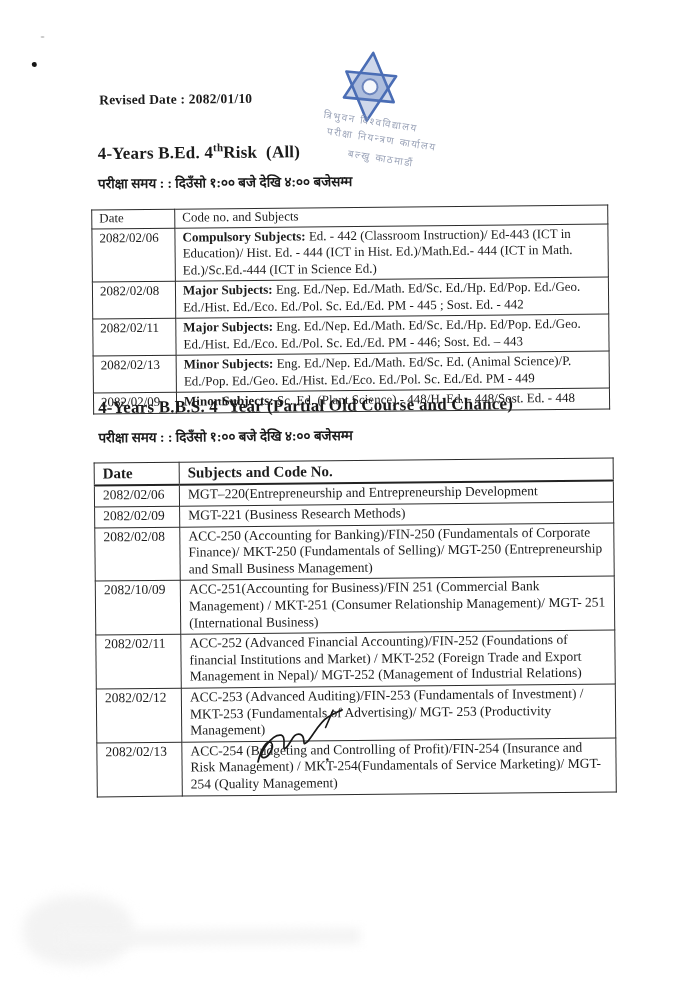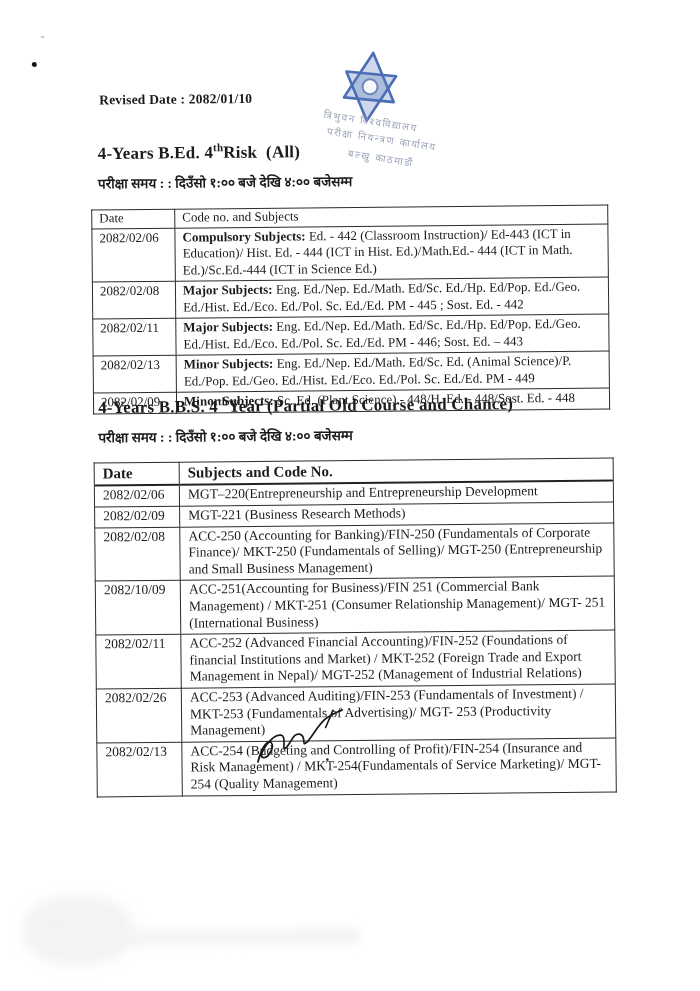--- a/index.html
+++ b/index.html
@@ -132,21 +132,21 @@
     </tr>
     <tr>
       <td>2082/10/09</td>
       <td>ACC-251(Accounting for Business)/FIN 251 (Commercial Bank Management) / MKT-251 (Consumer Relationship Management)/ MGT- 251 (International Business)</td>
     </tr>
     <tr>
       <td>2082/02/11</td>
       <td>ACC-252 (Advanced Financial Accounting)/FIN-252 (Foundations of financial Institutions and Market) / MKT-252 (Foreign Trade and Export Management in Nepal)/ MGT-252 (Management of Industrial Relations)</td>
     </tr>
     <tr>
-      <td>2082/02/26</td>
+      <td>2082/02/12</td>
       <td>ACC-253 (Advanced Auditing)/FIN-253 (Fundamentals of Investment) / MKT-253 (Fundamentals of Advertising)/ MGT- 253 (Productivity Management)</td>
     </tr>
     <tr>
       <td>2082/02/13</td>
       <td>ACC-254 (Budgeting and Controlling of Profit)/FIN-254 (Insurance and Risk Management) / MKT-254(Fundamentals of Service Marketing)/ MGT- 254 (Quality Management)</td>
     </tr>
   </tbody>
     </table>
 
   <svg class="signature" width="115" height="60" viewBox="0 0 115 60">

